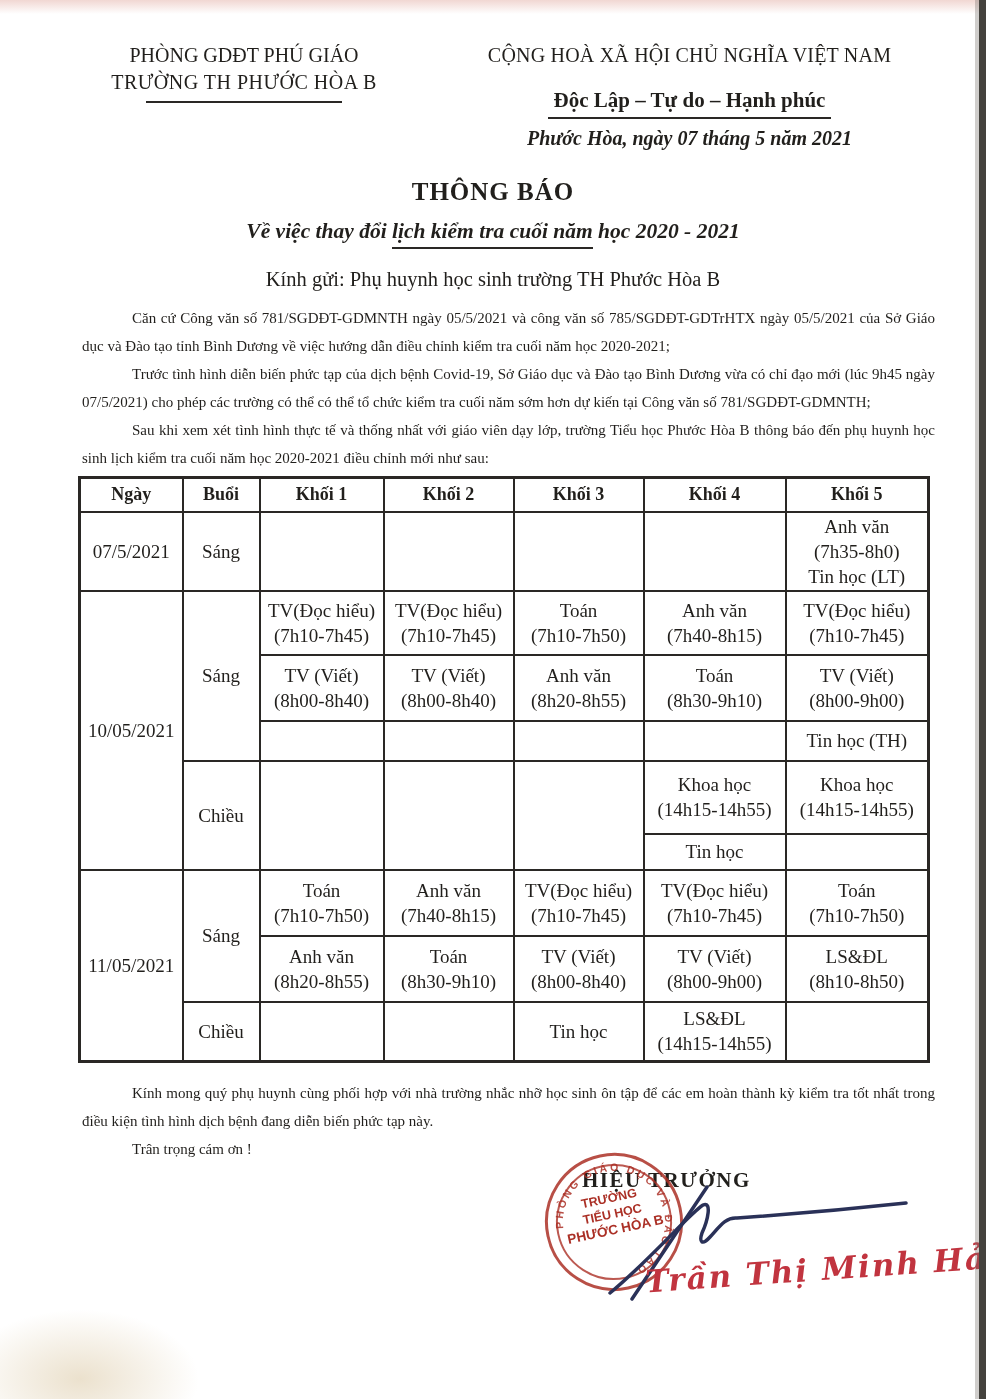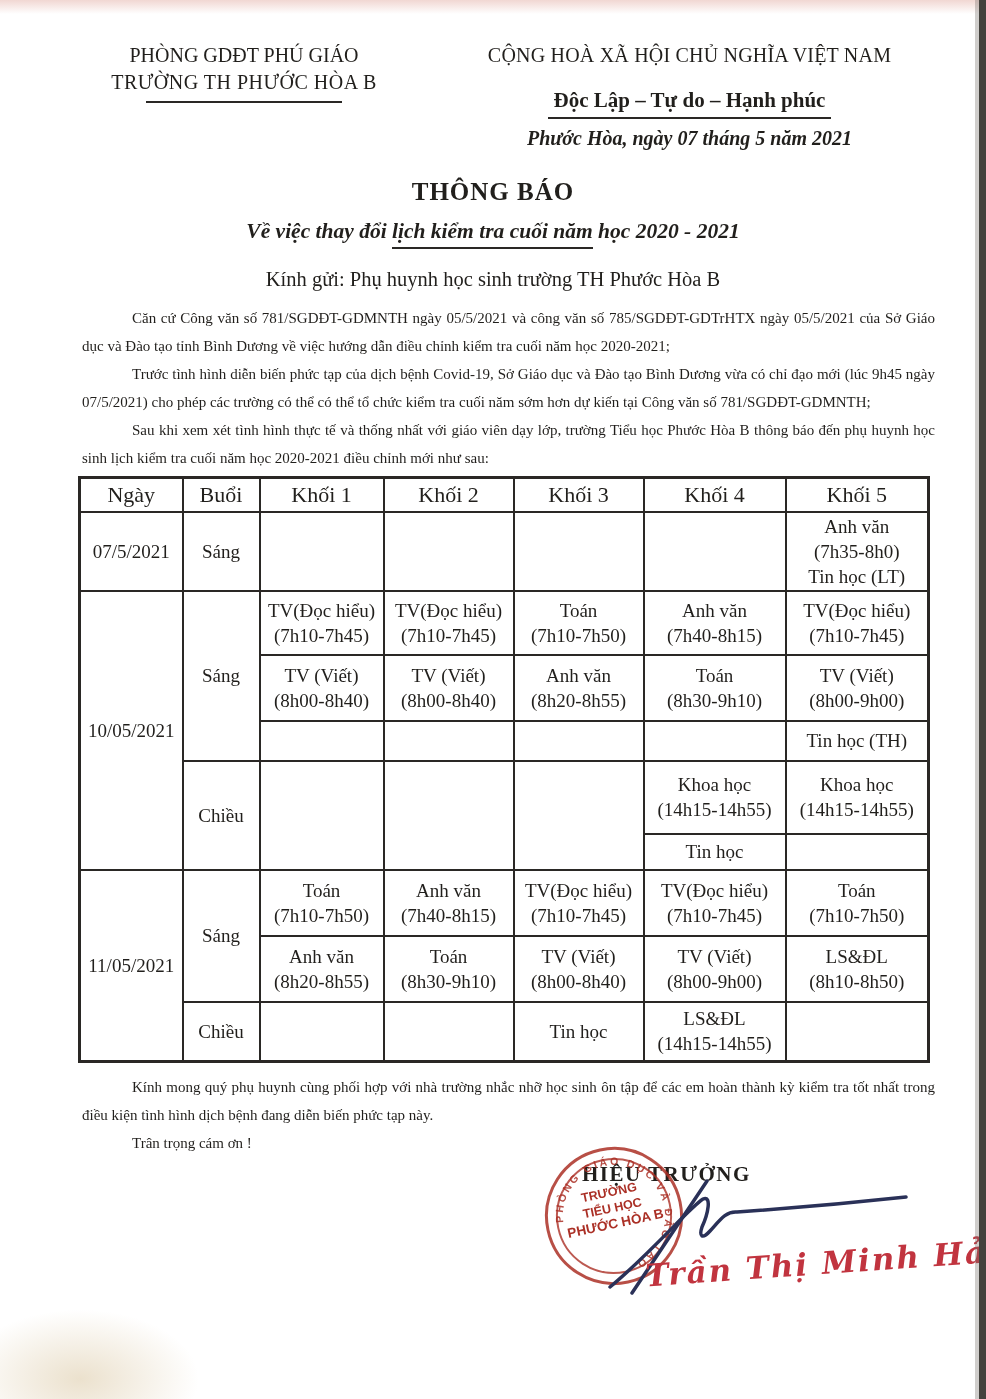--- a/index.html
+++ b/index.html
@@ -40,21 +40,21 @@
   
   .body-text{margin:13px 51px 0 82px;font-size:15px;line-height:28px;text-align:justify;}
   .body-text p{margin:0;text-indent:50px;}
 
   
   table.sched{border-collapse:collapse;table-layout:fixed;margin:4px 0 0 78px;width:849px;
     font-size:19px;}
   table.sched th,table.sched td{border:2px solid #2a2825;text-align:center;vertical-align:middle;
     padding:1px 2px;line-height:25px;overflow:hidden;}
   table.sched{border:3px solid #2a2825;}
-  table.sched th{font-size:22px;font-weight:normal;}
+  table.sched th{font-size:18px;font-weight:bold;}
   tr.hdr{height:34px;} tr.r1{height:76px;} tr.ra{height:64px;} tr.rb{height:66px;}
   tr.rc{height:40px;} tr.rd{height:73px;} tr.re{height:36px;}
   tr.rf{height:66px;} tr.rg{height:66px;} tr.rh{height:60px;}
 
   
   .signature-area{position:relative;height:150px;margin-top:0;}
   .signer-title{position:absolute;left:582px;top:5px;font-weight:bold;font-size:21px;letter-spacing:1.5px;}
   .stamp{position:absolute;left:545px;top:-10px;width:138px;height:138px;transform:rotate(-12deg);}
   .stamp .ring-outer{position:absolute;inset:0;border:3px solid rgba(171,48,38,.85);border-radius:50%;}
   .stamp .ring-inner{position:absolute;inset:11px;border:2px solid rgba(171,48,38,.8);border-radius:50%;}
@@ -259,21 +259,21 @@
       <td>Tin học</td>
       <td>
             <div>LS&amp;ĐL</div>
             <div>(14h15-14h55)</div>
           </td>
       <td></td>
     </tr>
     </tbody>
   </table>
 
-  <div class="body-text" style="margin-top:10px;">
+  <div class="body-text" style="margin-top:16px;">
     <p>Kính mong quý phụ huynh cùng phối hợp với nhà trường nhắc nhỡ học sinh ôn tập để các em hoàn thành kỳ kiểm tra tốt nhất trong điều kiện tình hình dịch bệnh đang diễn biến phức tạp này.</p>
     <p style="text-align:left;">Trân trọng cám ơn !</p>
   </div>
 
   <div class="signature-area">
     <div class="signer-title">HIỆU TRƯỞNG</div>
 
     <div class="stamp">
       <div class="ring-outer"></div>
       <div class="ring-inner"></div>

